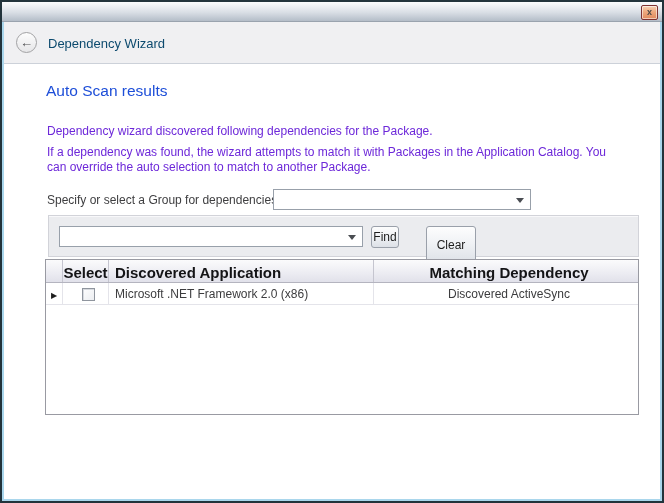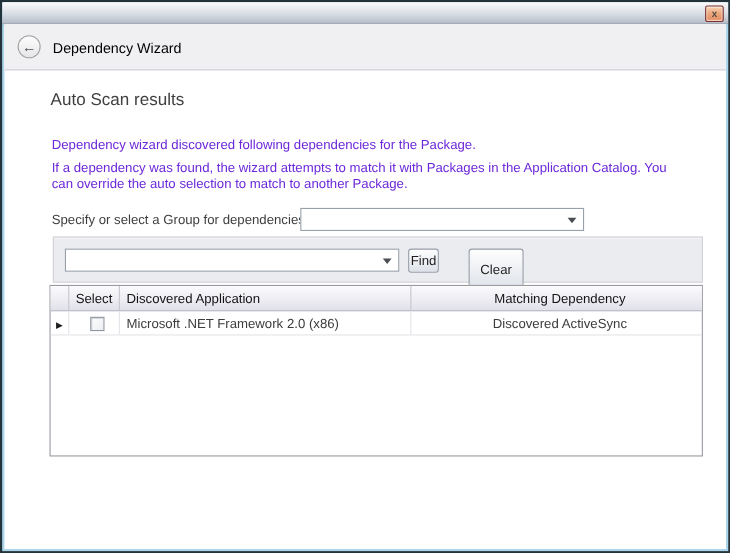--- a/index.html
+++ b/index.html
@@ -43,27 +43,27 @@
   .back-btn {
     position: absolute; left: 12px; top: 10px;
     width: 21px; height: 21px; border-radius: 50%;
     border: 1px solid #a2a2a4;
     background: linear-gradient(to bottom, #fdfdfd, #e6e6e8);
     color: #4e4e50; font-size: 13px; font-weight: bold;
     line-height: 19px; text-align: center; cursor: pointer;
   }
   .header-title {
     position: absolute; left: 44px; top: 14px;
-    font-size: 13px; color: #000000;
+    font-size: 13px; color: #0c4a6e;
   }
 
   
   .page-heading {
     position: absolute; left: 44px; top: 80px;
-    font-size: 15.5px; font-weight: normal; color: #404040;
+    font-size: 15.5px; font-weight: normal; color: #1d4ed8;
   }
   .para { position: absolute; left: 45px; width: 580px; font-size: 12px; color: #6d28d9; line-height: 15px; }
   .para-1 { top: 122px; }
   .para-2 { top: 143px; }
 
   .group-row-label {
     position: absolute; left: 45px; top: 191px;
     font-size: 12px; color: #3e3e40;
   }
   .combobox {
@@ -103,21 +103,21 @@
   .grid {
     position: absolute; left: 43px; top: 257px; width: 594px; height: 156px;
     border: 1px solid #999aa2;
     background: #ffffff;
   }
   .grid-header { display: flex; height: 23px;
     background: linear-gradient(to bottom, #fbfbfc 0%, #ececf2 60%, #e1e1ea 100%);
     border-bottom: 1px solid #b4b4bf;
   }
   .gh-cell {
-    font-size: 12px; font-weight: normal; color: #141416;
+    font-size: 15px; font-weight: bold; color: #141416;
     border-right: 1px solid #c5c5cf;
     padding: 4px 0 0 6px; overflow: hidden; white-space: nowrap;
   }
   .grid-row { display: flex; height: 22px; border-bottom: 1px solid #e4e4ea; }
   .gr-cell {
     font-size: 12px; color: #3c3c3e;
     border-right: 1px solid #e4e4ea;
     padding: 4px 0 0 6px; overflow: hidden; white-space: nowrap;
   }
   .col-sel   { width: 17px; padding-left: 0; text-align: center; flex: none; }

